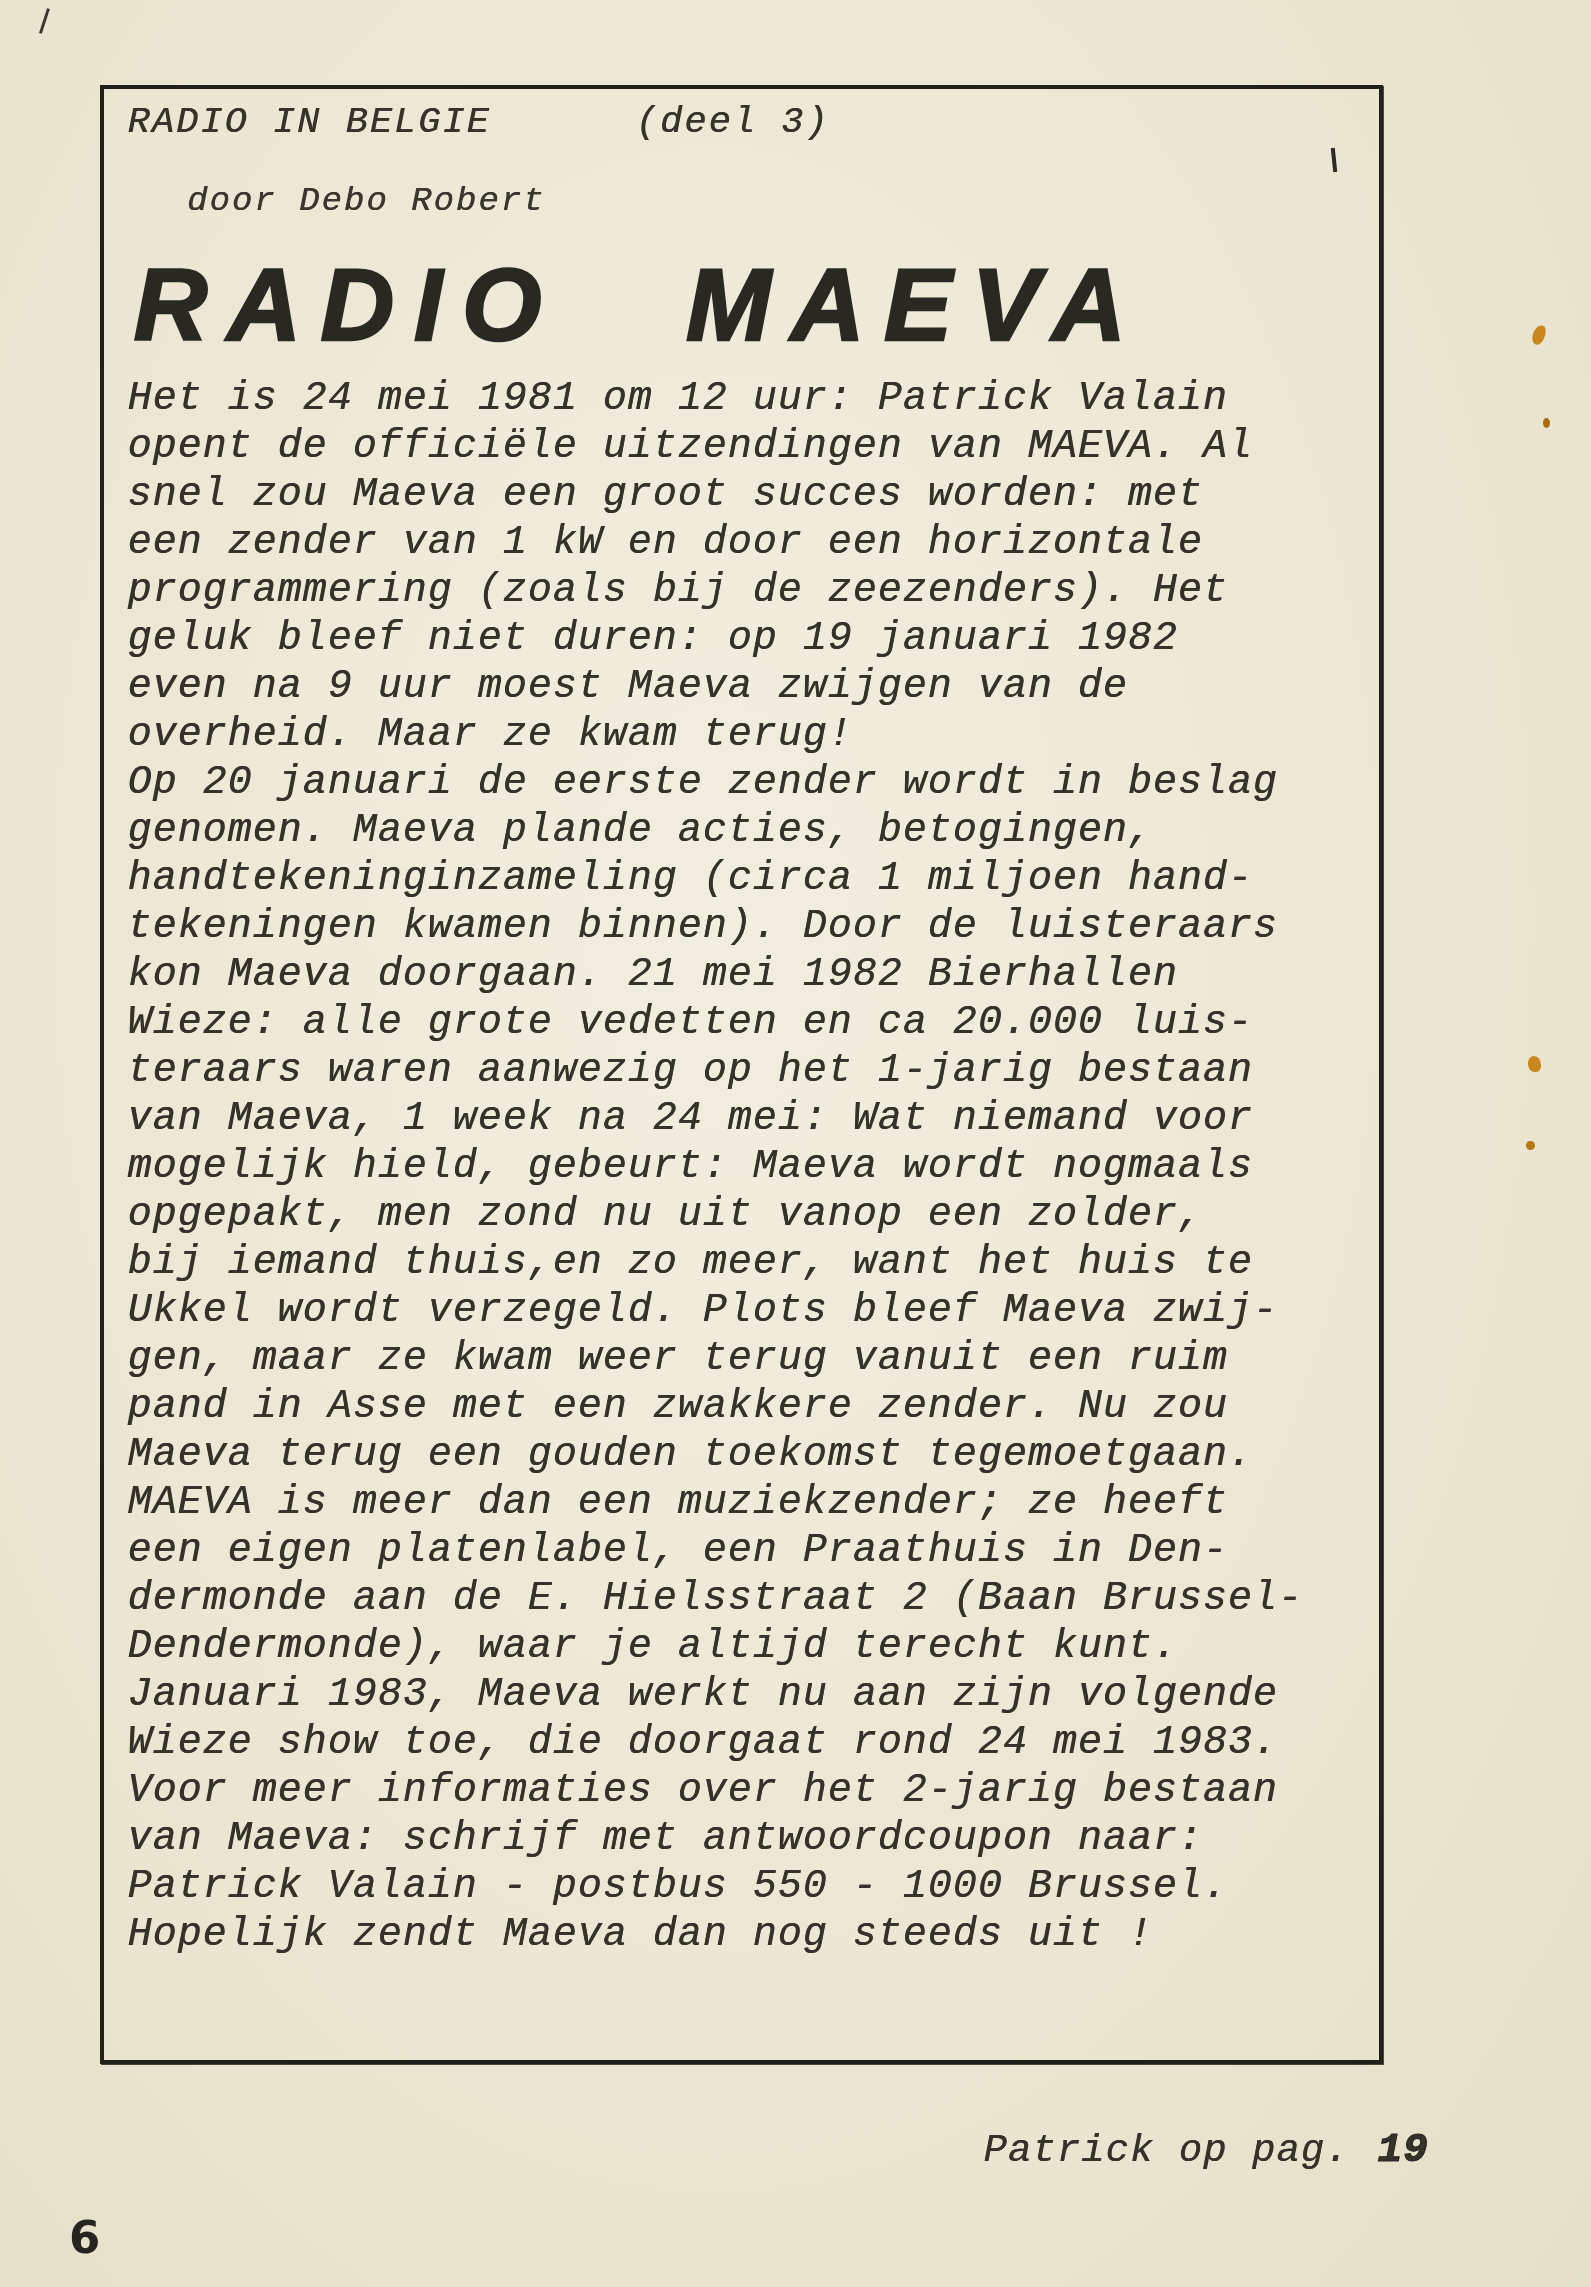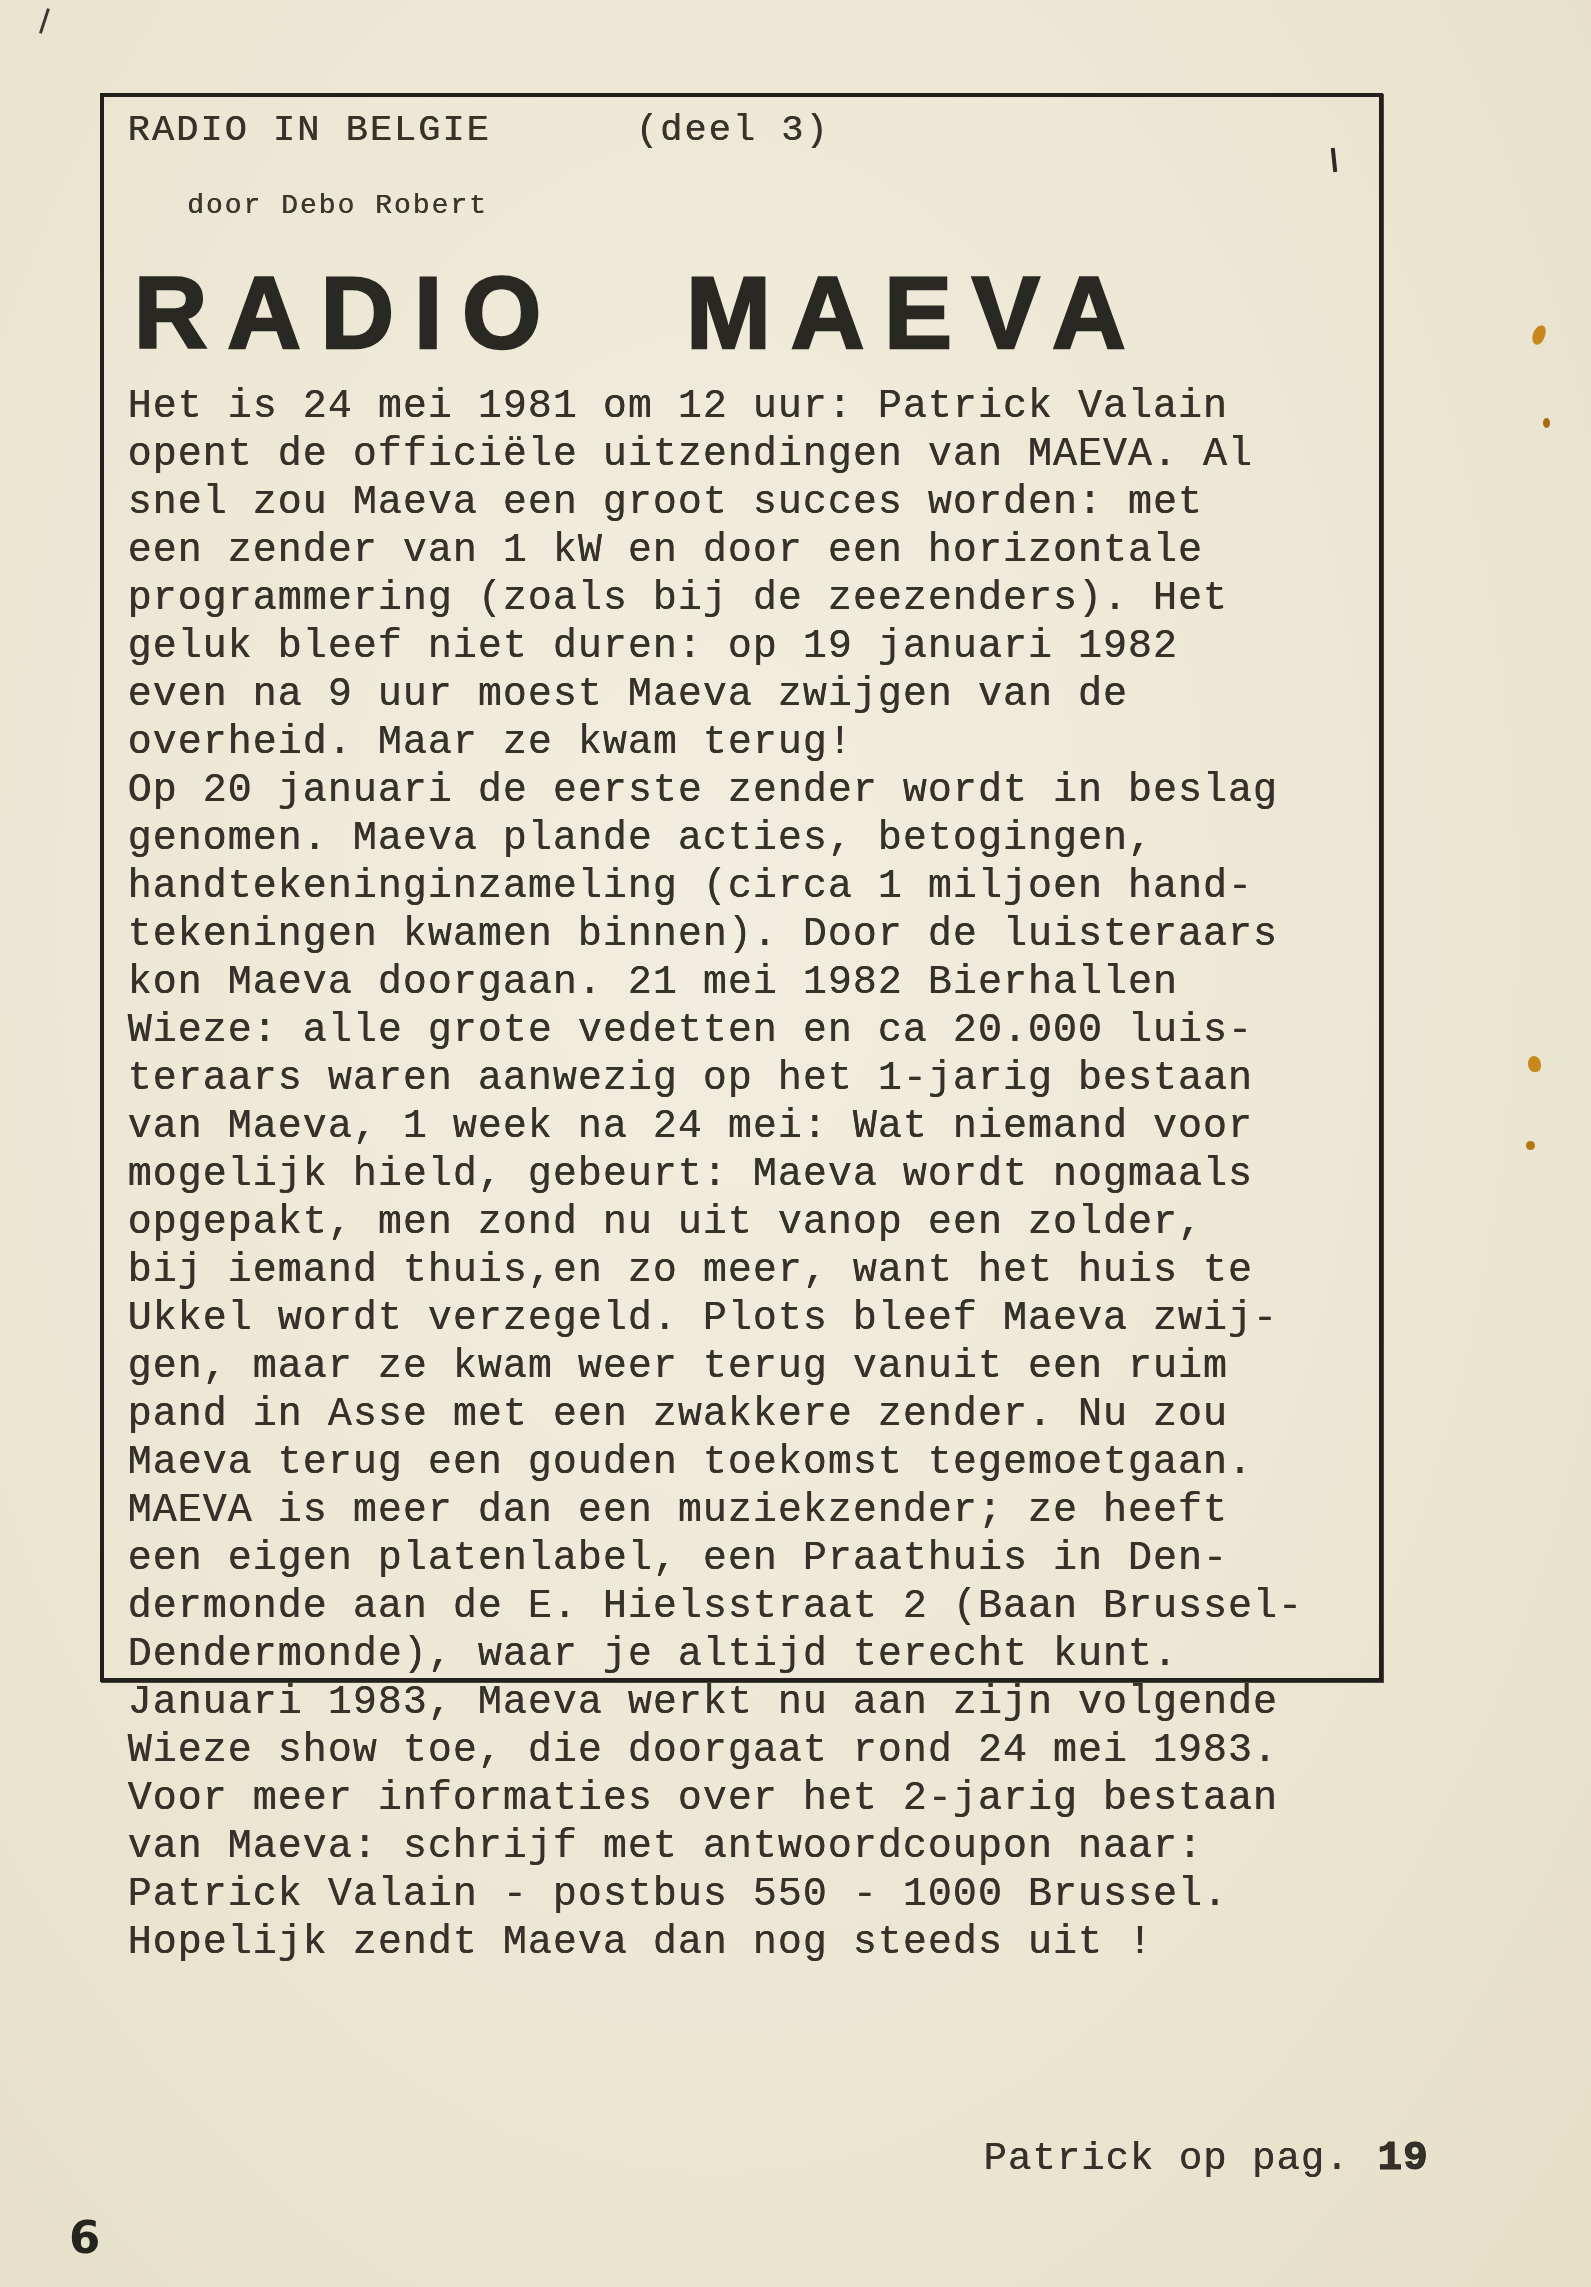--- a/index.html
+++ b/index.html
@@ -15,42 +15,43 @@
     background: #ebe6d3;
   }
   .paper {
     position: absolute;
     inset: 0;
     background: radial-gradient(ellipse at 45% 40%, #f2eedf 0%, #ece7d4 55%, #e5dfc8 100%);
   }
   .frame {
     position: absolute;
     left: 100px;
-    top: 93px;
+    top: 85px;
     width: 1283px;
-    height: 1589px;
+    height: 1979px;
     border: 4.9px solid #21201b;
     box-sizing: border-box;
     box-shadow: 1px 1px 0 #4a473d;
+    font-style: italic;
   }
   .header-line {
     position: absolute;
     top: 11.8px;
     left: 23.6px;
     font-size: 37px;
     letter-spacing: 2px;
     color: #363329;
     white-space: pre;
     text-shadow: 0.5px 0 0 #363329;
   }
   .byline {
     position: absolute;
     top: 93px;
     left: 83px;
-    font-size: 28px;
+    font-size: 34px;
     letter-spacing: 2px;
     color: #3a372d;
     text-shadow: 0.4px 0 0 #3a372d;
   }
   .title {
     position: absolute;
     top: 140px;
     left: 11.8px;
     margin: 18px;
     font-family: "Liberation Sans", sans-serif;

